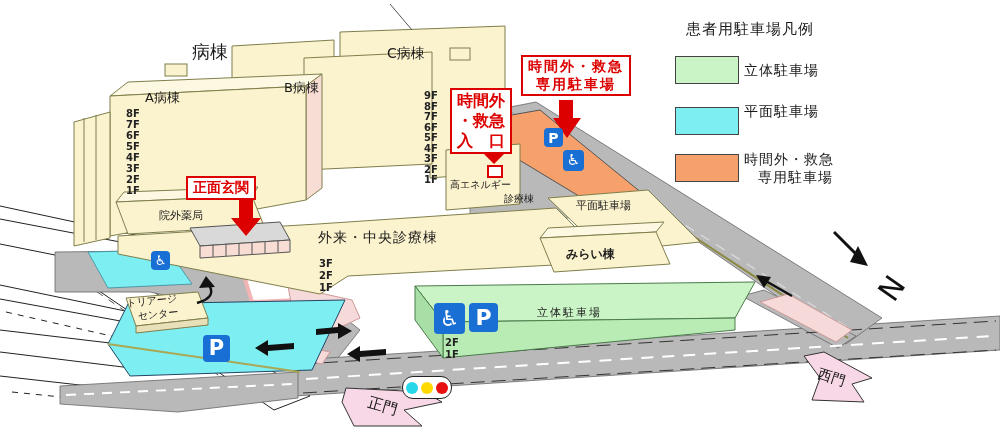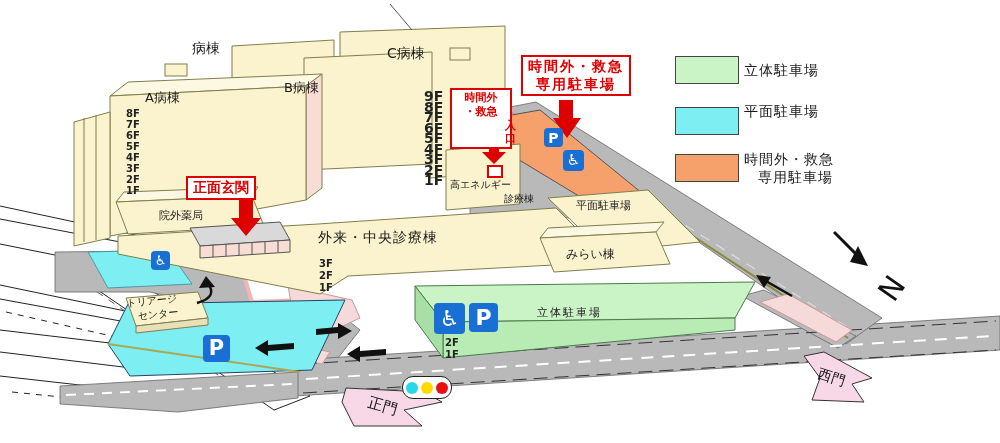--- a/index.html
+++ b/index.html
@@ -139,49 +139,49 @@
   </g>
 
   <g fill="#dd0000">
     <polygon points="239,200 253,200 253,218 261,218 246,236 231,218 239,218"></polygon>
     <polygon points="559,100 573,100 573,118 581,118 567,138 553,118 559,118"></polygon>
     <polygon points="489,146 499,146 499,152 506,152 494,164 482,152 489,152"></polygon>
     <rect x="488" y="166" width="14" height="11" fill="#fff" stroke="#dd0000" stroke-width="2"></rect>
   </g>
 </svg>
 
-  <div class="lbl" style="left:192px;top:40px;font-size:14px;">病棟</div>
+  <div class="lbl" style="left:192px;top:40px;font-size:18px;">病棟</div>
   <div class="lbl" style="left:137px;top:89px;font-size:13px;margin-left:8px;">A病棟</div>
   <div class="lbl" style="left:284px;top:79px;font-size:13px;text-align:center;">B病棟</div>
   <div class="lbl" style="left:387px;top:45px;font-size:14px;">C病棟</div>
   <div class="lbl" style="left:318px;top:229px;font-size:14px;letter-spacing:1px;">外来・中央診療棟</div>
   <div class="lbl" style="left:450px;top:178px;font-size:10px;width:84px;">
     <span style="display:block;">高エネルギー</span>
     <span style="display:block;text-align:right;">診療棟</span>
   </div>
   <div class="lbl" style="left:576px;top:198px;font-size:11px;">平面駐車場</div>
-  <div class="lbl" style="left:566px;top:246px;font-size:12px;">みらい棟</div>
+  <div class="lbl" style="left:566px;top:246px;font-size:12px;font-weight:bold;">みらい棟</div>
   <div class="lbl" style="left:159px;top:208px;font-size:11px;">院外薬局</div>
   <div class="lbl" style="left:127px;top:294px;font-size:10px;transform:rotate(-6deg);">
     <span style="display:block;">トリアージ</span>
     <span style="display:block;padding-left:10px;">センター</span>
   </div>
   <div class="lbl" style="left:537px;top:305px;font-size:11px;letter-spacing:2px;">立体駐車場</div>
 
   <div class="stack" style="left:126px;top:108px;font-size:10px;line-height:11px;">
     <span>8F</span>
     <span>7F</span>
     <span>6F</span>
     <span>5F</span>
     <span>4F</span>
     <span>3F</span>
     <span>2F</span>
     <span>1F</span>
   </div>
-  <div class="stack" style="left:424px;top:91px;font-size:14px;line-height:10.5px;">
+  <div class="stack" style="left:424px;top:91px;font-size:10px;line-height:10.5px;">
     <span>9F</span>
     <span>8F</span>
     <span>7F</span>
     <span>6F</span>
     <span>5F</span>
     <span>4F</span>
     <span>3F</span>
     <span>2F</span>
     <span>1F</span>
   </div>
@@ -189,43 +189,44 @@
     <span>3F</span>
     <span>2F</span>
     <span>1F</span>
   </div>
   <div class="stack" style="left:445px;top:337px;font-size:10px;line-height:12px;">
     <span>2F</span>
     <span>1F</span>
   </div>
 
   <div class="redbox" style="left:186px;top:176px;font-size:14px;">正面玄関</div>
-  <div class="redbox" style="left:450px;top:88px;font-size:11px;width:48px;">
+  <div class="redbox" style="left:450px;top:88px;font-size:16px;width:48px;">
     <span style="display:block;">時間外</span>
     <span style="display:block;">・救急</span>
-    <span style="display:block;margin-left:48px;">入　口</span>
+    <span style="display:block;">入　口</span>
   </div>
   <div class="redbox" style="left:521px;top:55px;font-size:14px;letter-spacing:2px;">
     <span style="display:block;">時間外・救急</span>
     <span style="display:block;">専用駐車場</span>
   </div>
 
   <div class="sign" style="left:203px;top:335px;width:27px;height:27px;font-size:21px;">P</div>
   <div class="sign" style="left:434px;top:303px;width:31px;height:31px;font-size:22px;">♿</div>
   <div class="sign" style="left:469px;top:303px;width:29px;height:29px;font-size:22px;">P</div>
   <div class="sign" style="left:544px;top:128px;width:19px;height:19px;font-size:14px;">P</div>
   <div class="sign" style="left:563px;top:150px;width:21px;height:21px;font-size:15px;">♿</div>
   <div class="sign" style="left:151px;top:251px;width:19px;height:19px;font-size:13px;">♿</div>
 
   <div class="tl">
     <i class="dot-c"></i>
     <i class="dot-y"></i>
     <i class="dot-r"></i>
   </div>
 
+  <div class="legend-title">患者用駐車場凡例</div>
   <div class="swatch sw-green"></div>
   <div class="legend-label" style="top:62px;">立体駐車場</div>
   <div class="swatch sw-cyan"></div>
   <div class="legend-label" style="top:103px;">平面駐車場</div>
   <div class="swatch sw-orange"></div>
   <div class="legend-label" style="top:150px;line-height:18px;">
     <span>時間外・救急</span>
     <span class="l2">専用駐車場</span>
   </div>
 

